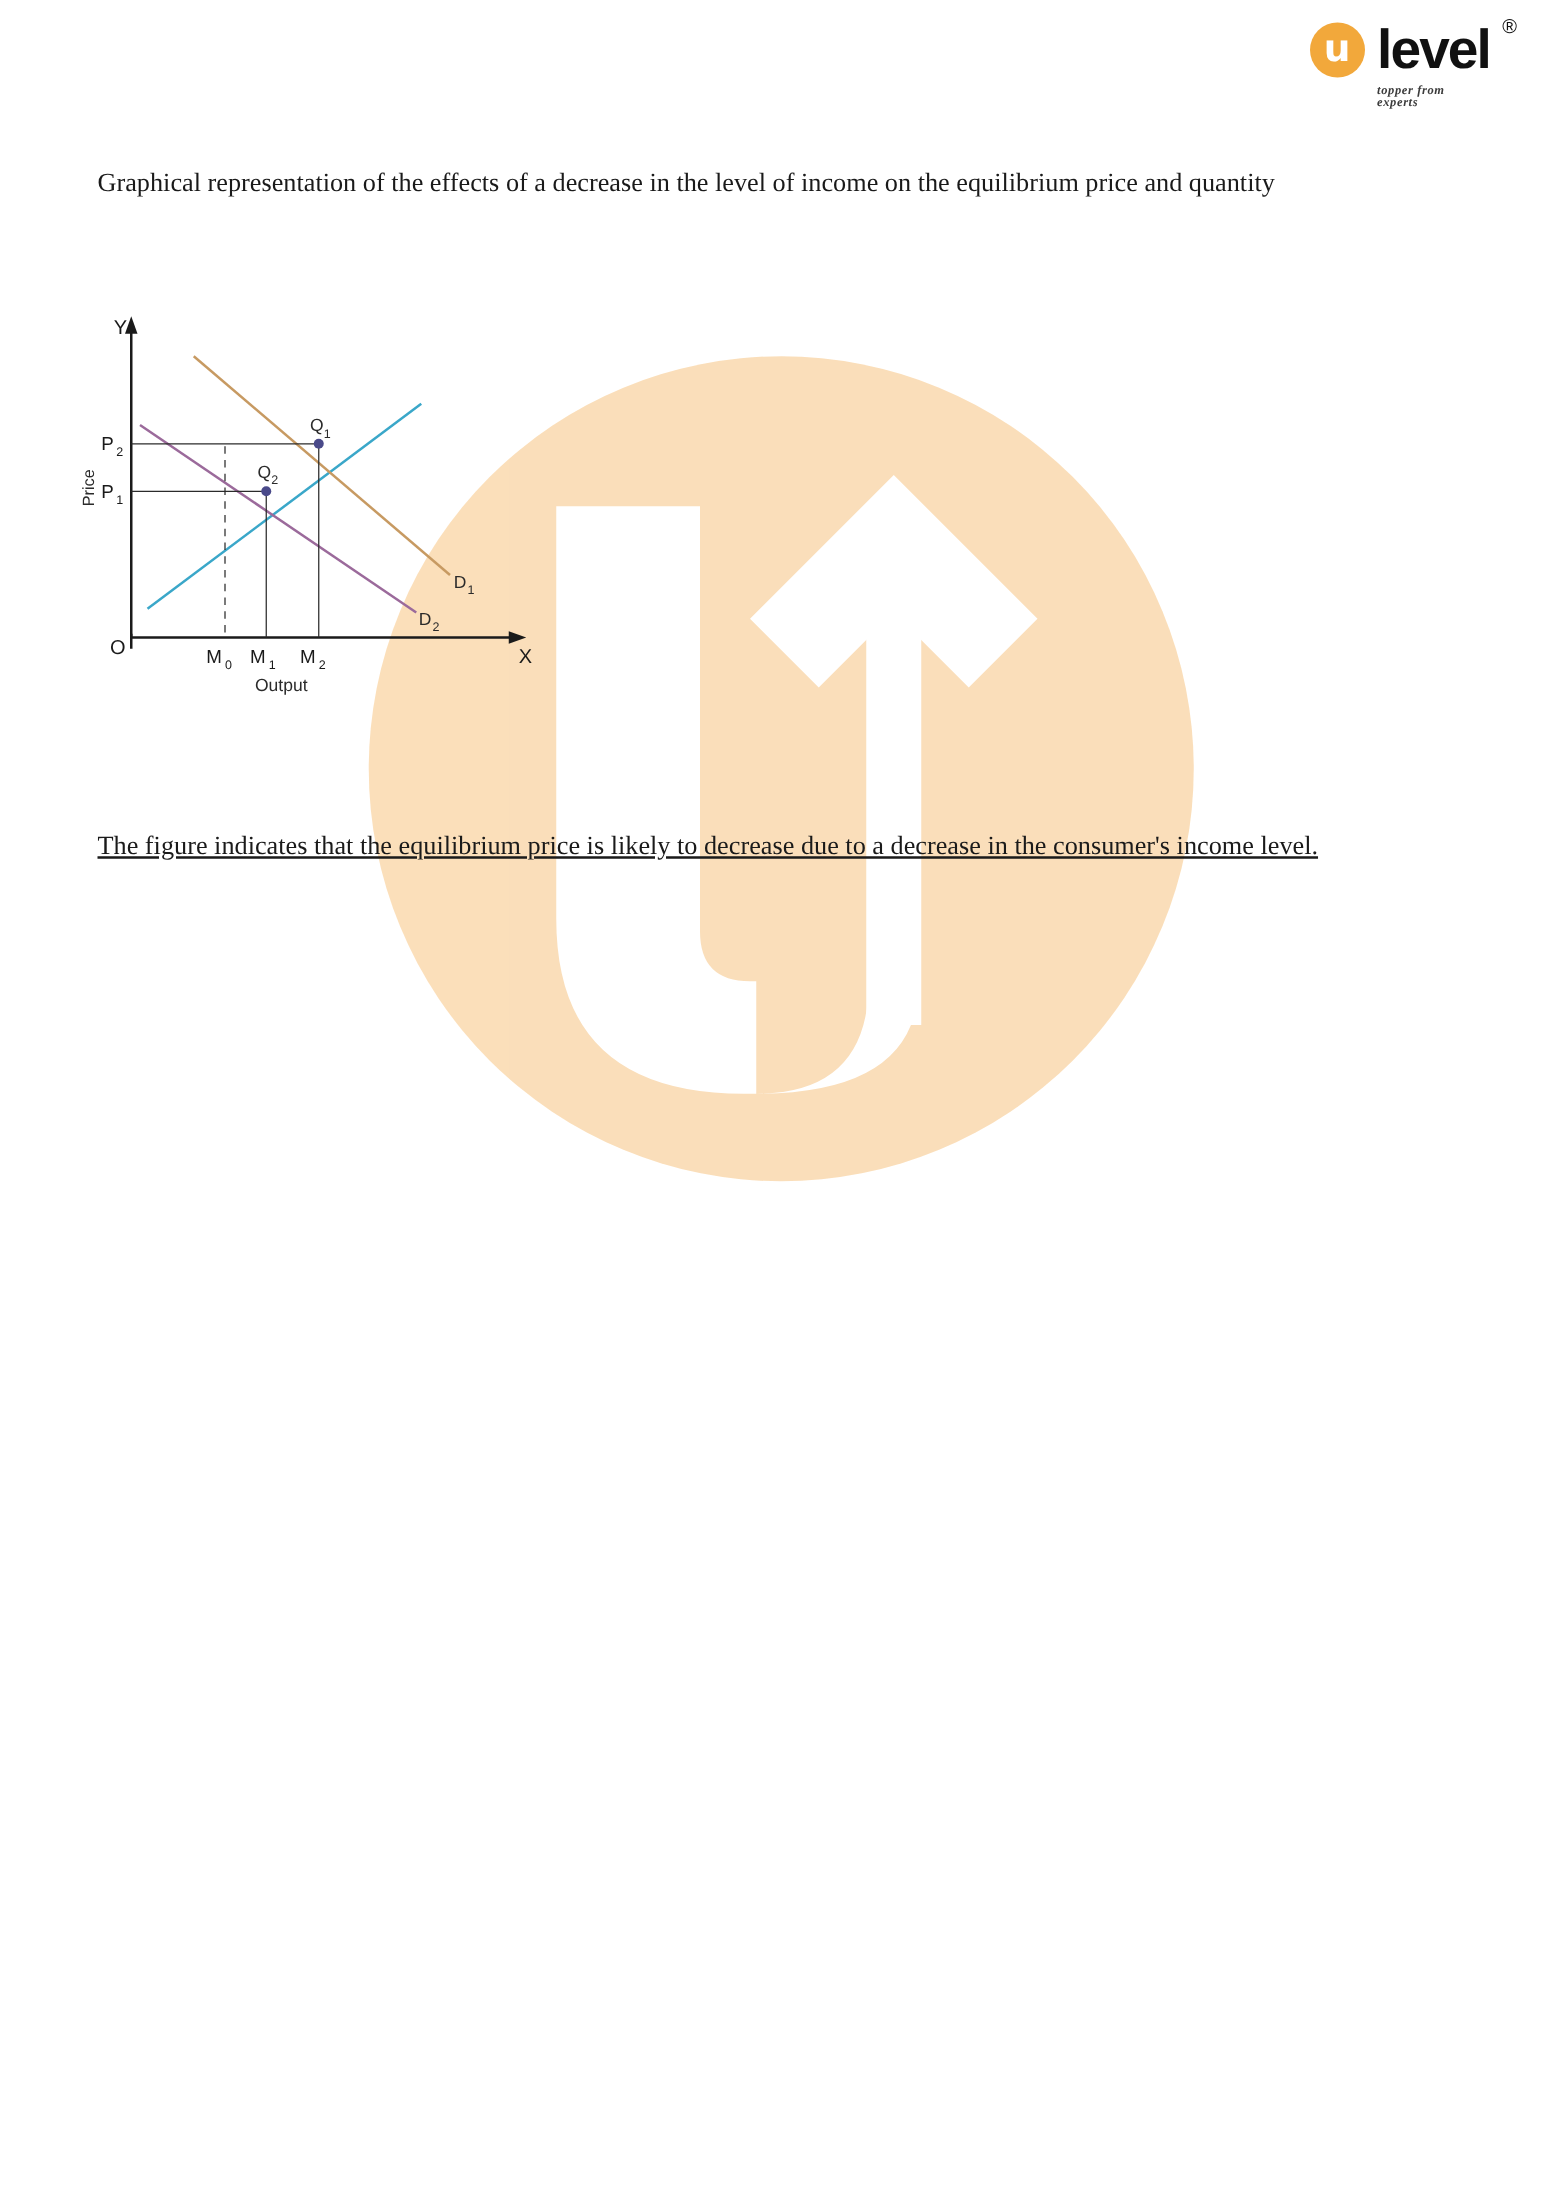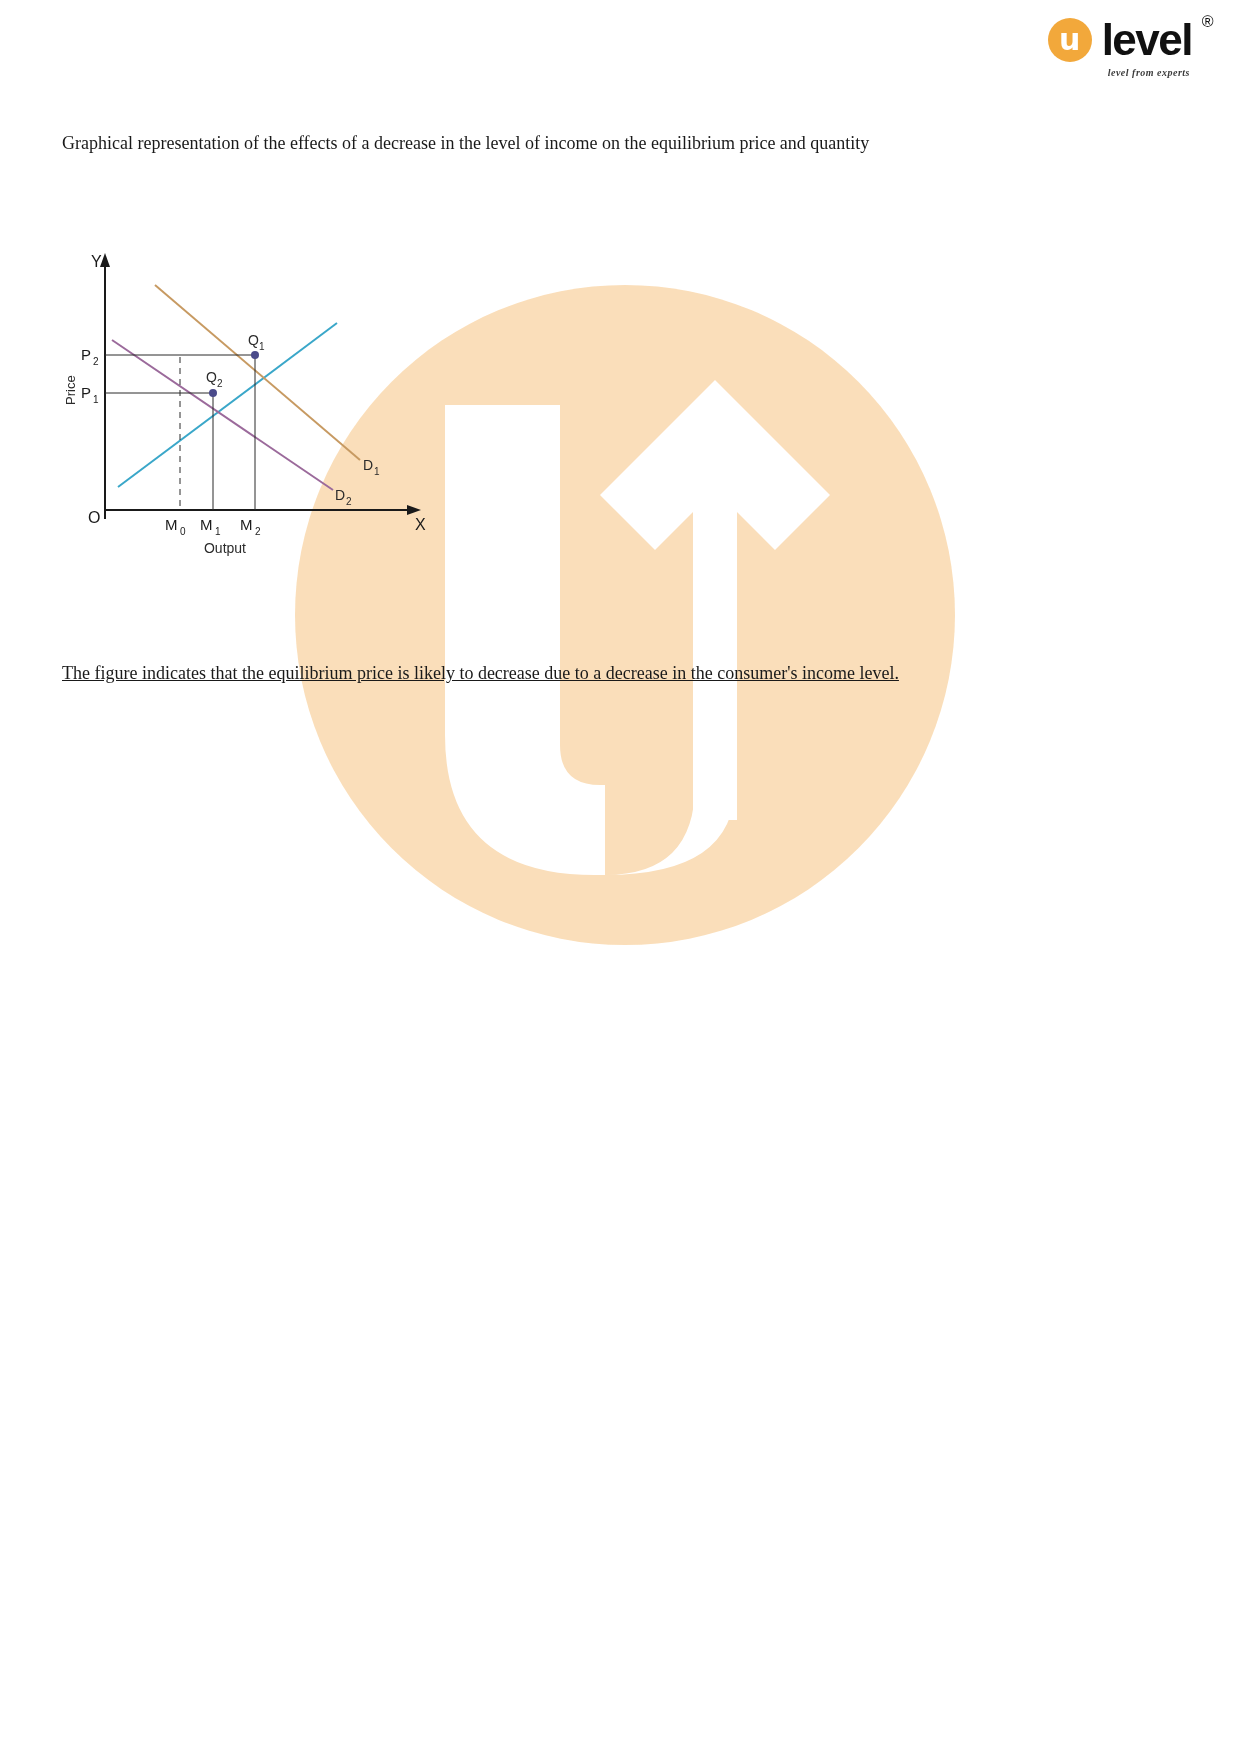--- a/index.html
+++ b/index.html
@@ -85,23 +85,23 @@
     font-family: "Liberation Serif", serif;
     font-style: italic;
     font-size: 10px;
     color: #3c3c3c;
     letter-spacing: 0.5px;
   }
 
   
   .para {
     position: absolute;
-    left: 62px;
+    left: 78px;
     width: 1060px;
-    font-size: 18px;
+    font-size: 21px;
     line-height: 1.75;
     color: #1a1a1a;
     z-index: 2;
   }
   #intro-para { top: 128px; }
   #conclusion-para { top: 658px; text-decoration: underline; }
 
   
   .figure {
     position: absolute;
@@ -121,21 +121,21 @@
     <path d="M310 500 L310 590 Q400 590 400 500 L400 225 L360 265 L305 210 L420 95 L535 210 L480 265 L440 225 L440 500 Q440 590 310 590 Z" fill="#ffffff"></path>
     <rect x="398" y="205" width="44" height="330" fill="#ffffff"></rect>
   </svg>
 </div>
 
 <div class="logo">
   <div class="logo-mark">u</div>
   <div class="logo-text">
     <span>level</span>
     <span class="logo-reg">®</span>
-    <span class="logo-tagline">level from experts</span>
+    <span class="logo-tagline">topper from experts</span>
   </div>
 </div>
 
 <div class="para" id="intro-para">Graphical representation of the effects of a decrease in the level of income on the equilibrium price and quantity</div>
 
 <div class="figure">
   <svg width="440" height="330" viewBox="0 0 440 330">
 
     <line x1="50" y1="20" x2="50" y2="265" stroke="#1a1a1a" stroke-width="2"></line>
     <polygon points="50,8 45,22 55,22" fill="#1a1a1a"></polygon>

